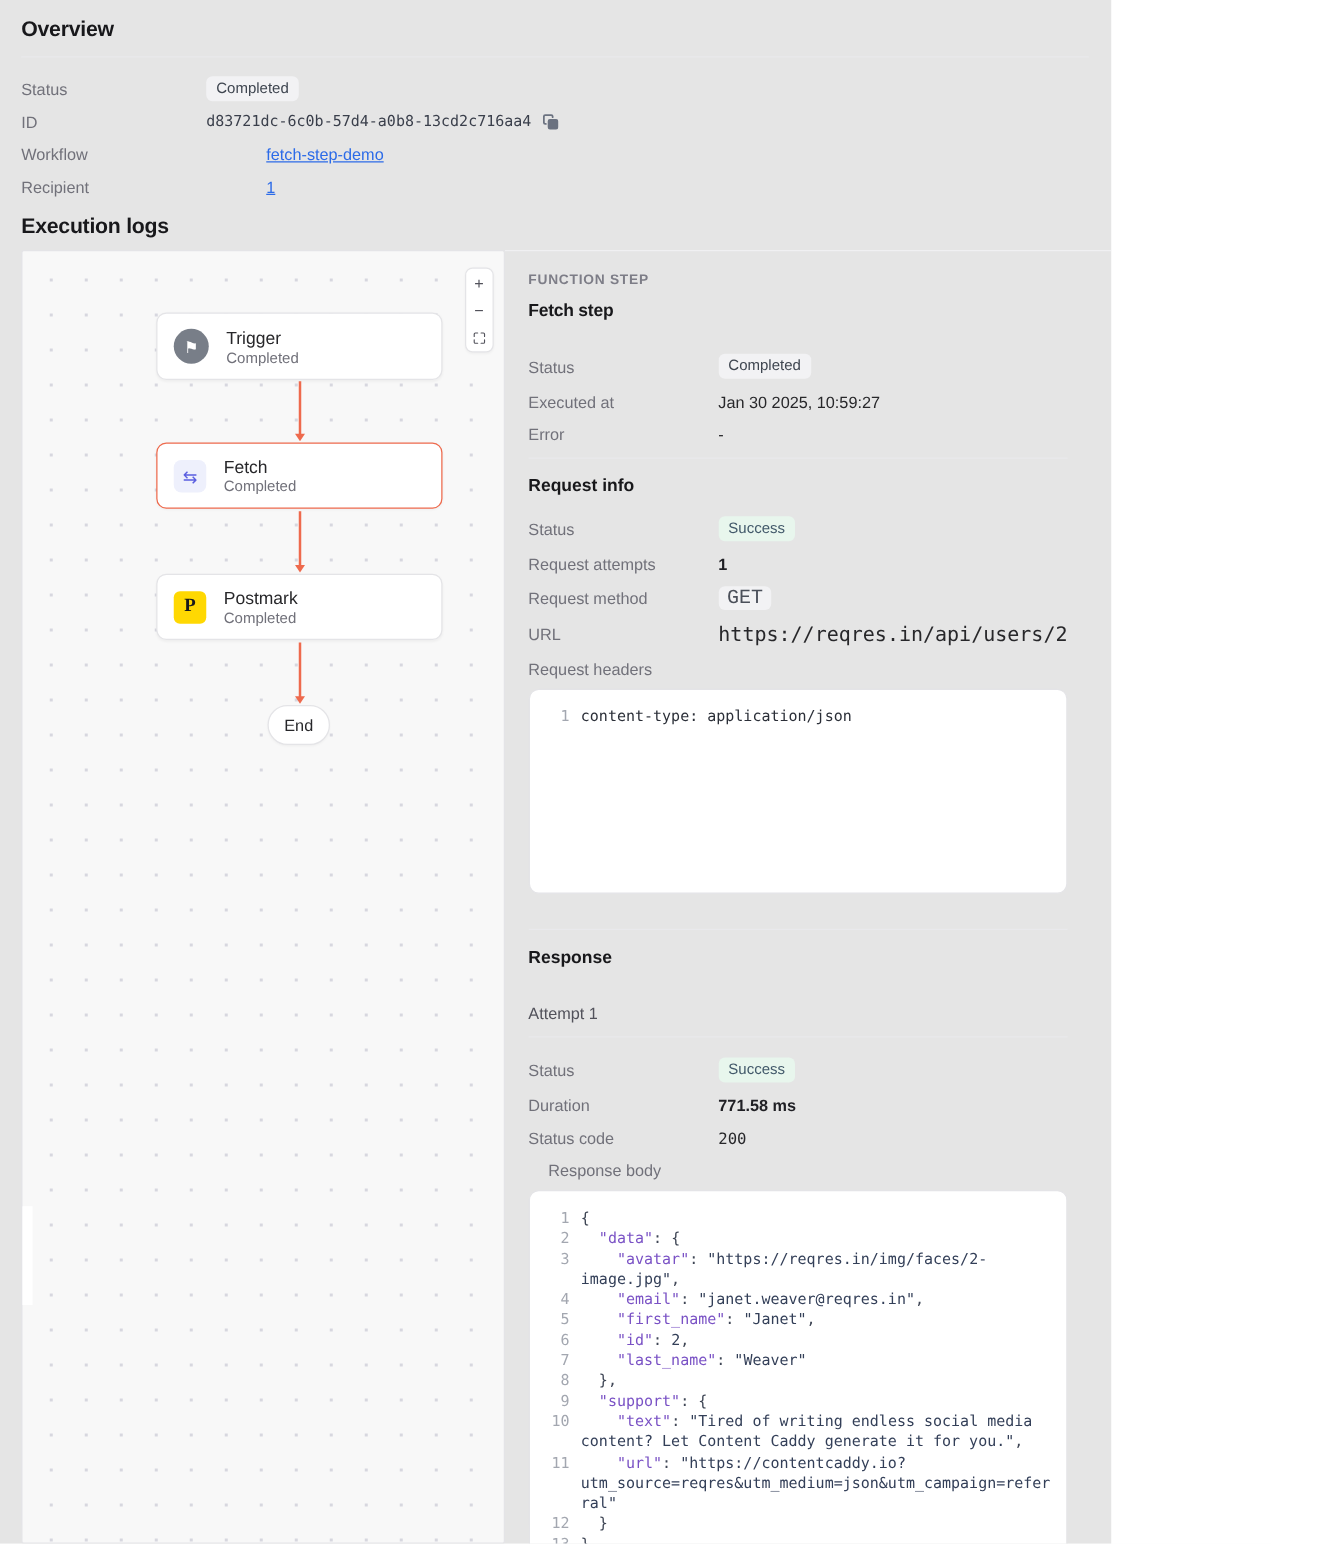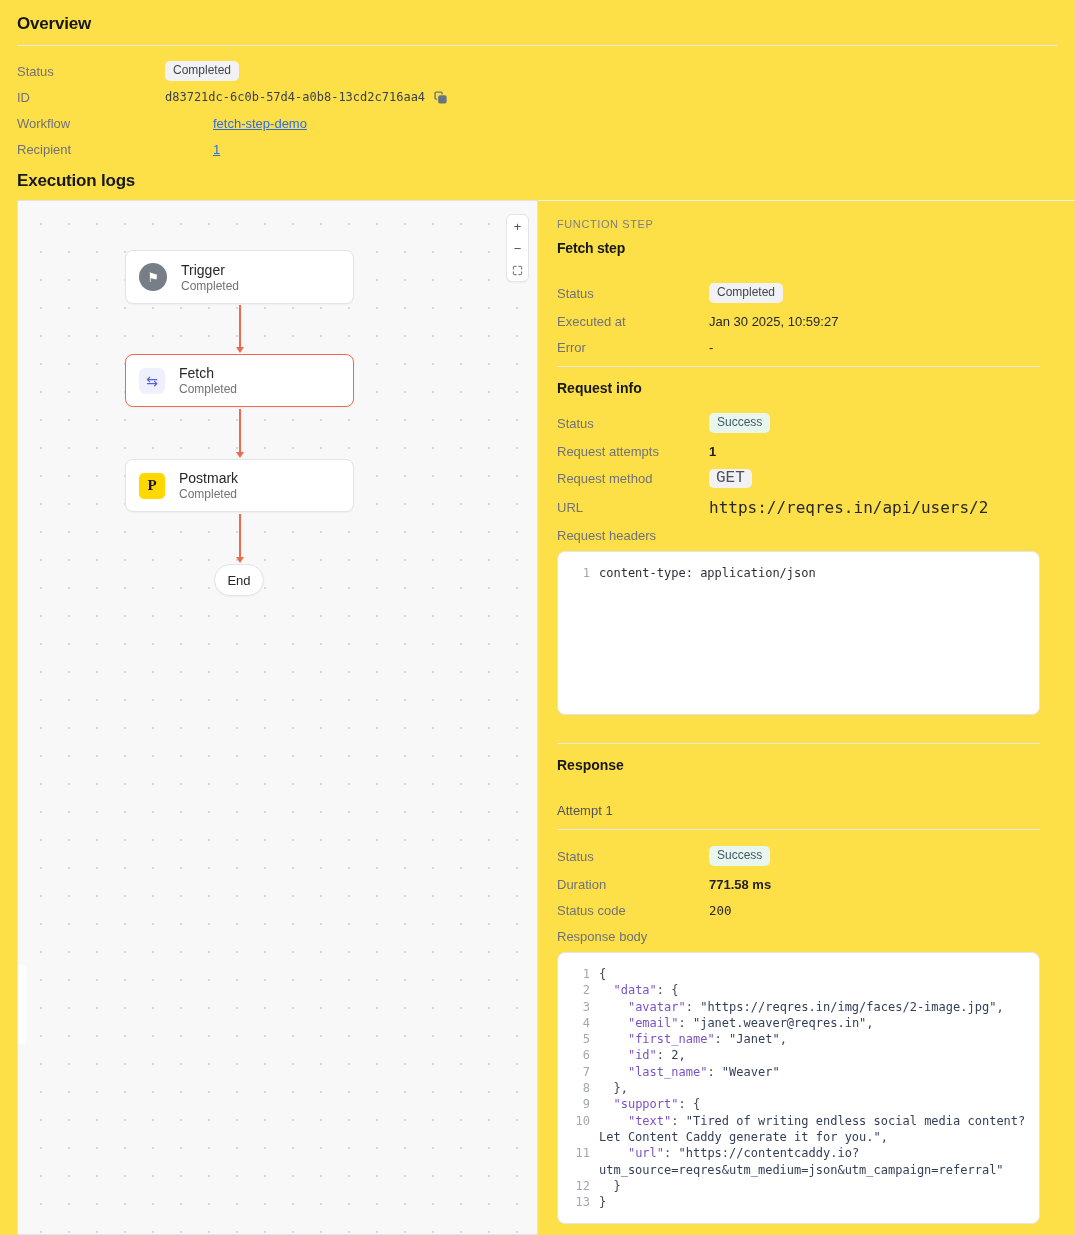--- a/index.html
+++ b/index.html
@@ -1,18 +1,18 @@
 <!DOCTYPE html>
 <html><head>
 <meta charset="utf-8">
 <style>
   * { margin:0; padding:0; box-sizing:border-box; }
   html,body { background:#fff; }
   body { font-family:"Liberation Sans", sans-serif; color:#27272a; }
-  .page { position:relative; width:1075px; height:1235px; background:#fde047; overflow:hidden; }
+  .page { position:relative; width:889px; height:1235px; background:#e5e5e5; overflow:hidden; }
 
   
   .overview { padding:14px 18px 0 17px; }
   .section-title { font-size:17px; font-weight:700; color:#18181b; letter-spacing:-0.2px; }
   .overview-divider { border:none; border-top:1px solid #e9e9ec; margin:11px 0 15px 0; }
   .kv-row { display:grid; grid-template-columns:148px 1fr; align-items:center; min-height:20px; margin-bottom:6px; }
   .kv-label { font-size:13px; color:#71717a; }
   .kv-value { font-size:13px; color:#27272a; display:flex; align-items:center; }
   .badge { display:inline-block; padding:2px 8px 3px 8px; border-radius:5px; font-size:12px; background:#f2f2f4; color:#3f4650; line-height:15px; }
   .badge.green { background:#e8f6ed; color:#42596a; }
@@ -54,21 +54,21 @@
               font-size:13px; color:#27272a; box-shadow:0 1px 2px rgba(0,0,0,0.04); cursor:pointer; }
 
   .flow-controls { position:absolute; right:8px; top:13px; width:23px; background:#fff; border:1px solid #e4e4e7;
                    border-radius:6px; display:flex; flex-direction:column; box-shadow:0 1px 2px rgba(0,0,0,0.04); }
   .flow-controls button { width:21px; height:22px; background:none; border:none; color:#52525b; font-size:13px;
                           display:flex; align-items:center; justify-content:center; cursor:pointer; }
   .canvas-patch { position:absolute; left:-1px; top:764px; width:9px; height:79px; background:#fff; }
 
   
   .panel { flex:1; padding:17px 35px 0 19px; border-top:1px solid #f0f0f2; }
-  .kicker { font-size:11px; font-weight:400; color:#7d7d87; letter-spacing:0.6px; }
+  .kicker { font-size:11px; font-weight:700; color:#7d7d87; letter-spacing:0.6px; }
   .panel-title { font-size:14px; font-weight:700; color:#18181b; margin-top:10px; letter-spacing:-0.2px; }
   .panel .kv-row { grid-template-columns:152px 1fr; min-height:16px; margin-bottom:10px; }
   .rows-1 { margin-top:27px; }
   .hr { border:none; border-top:1px solid #e9e9ec; }
   .sub-heading { font-size:14px; font-weight:700; color:#18181b; }
   .hr-a { margin-top:11px; } .heading-a { margin-top:13px; }
   .rows-2 { margin-top:17px; }
   .attempt-label { font-size:13px; color:#52525b; margin-top:30px; }
   .hr-b { margin-top:11px; }
   .rows-3 { margin-top:16px; }
@@ -261,21 +261,21 @@
         <div class="kv-row">
           <span class="kv-label">Duration</span>
           <span class="kv-value value-strong">771.58 ms</span>
         </div>
         <div class="kv-row">
           <span class="kv-label">Status code</span>
           <span class="kv-value">
               <span class="mono" style="font-size:12.5px; color:#27272a;">200</span>
             </span>
         </div>
-        <div class="kv-row" style="margin-bottom:0;">
+        <div class="kv-row" style="margin-bottom:0;margin-left:16px;">
           <span class="kv-label">Response body</span>
           <span></span>
         </div>
       </div>
 
       <div class="code-block">
           <div class="code-line">
             <span class="ln">1</span>
             <span class="lc"><span class="tok-p">{</span></span>
           </div>

